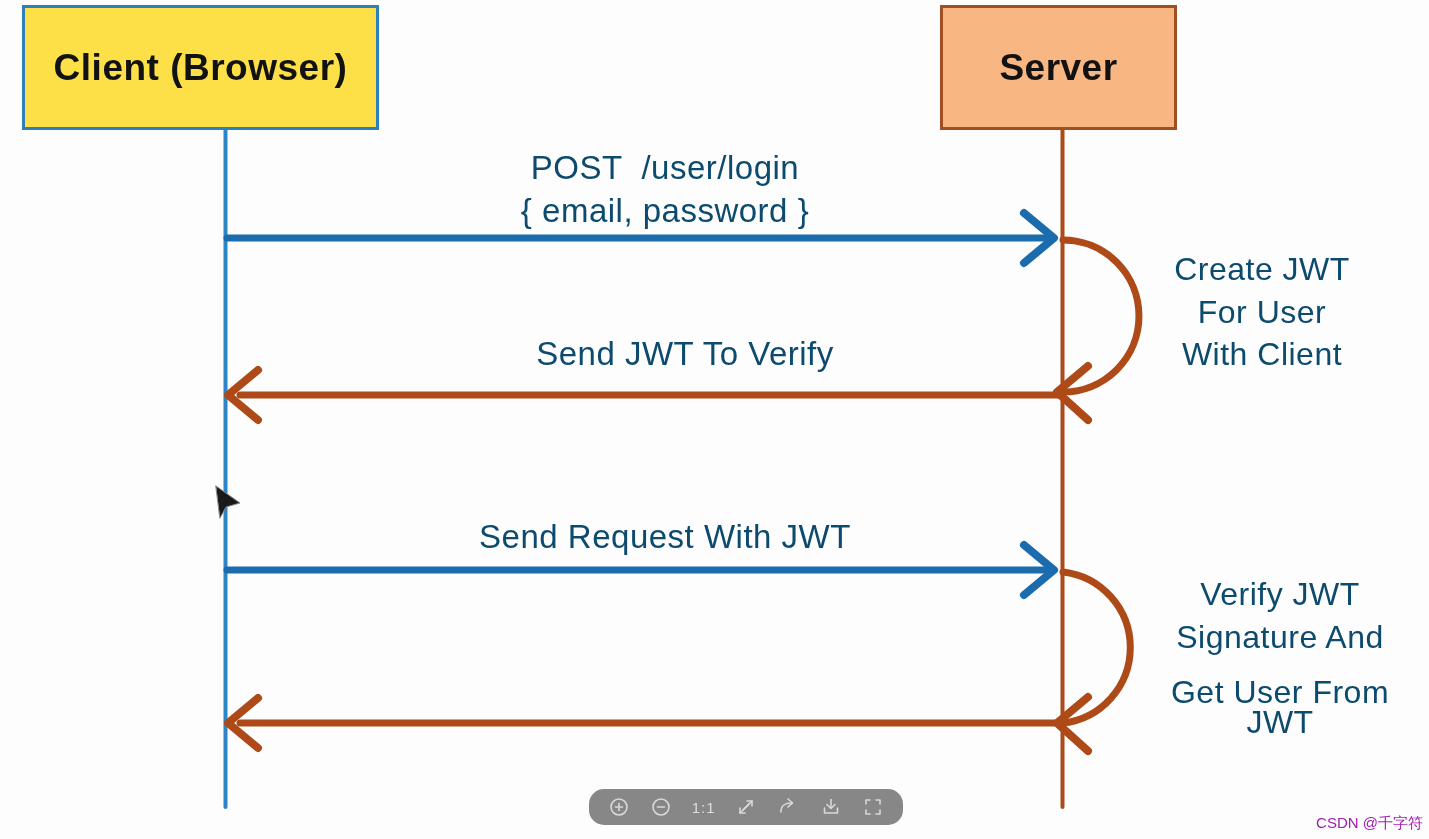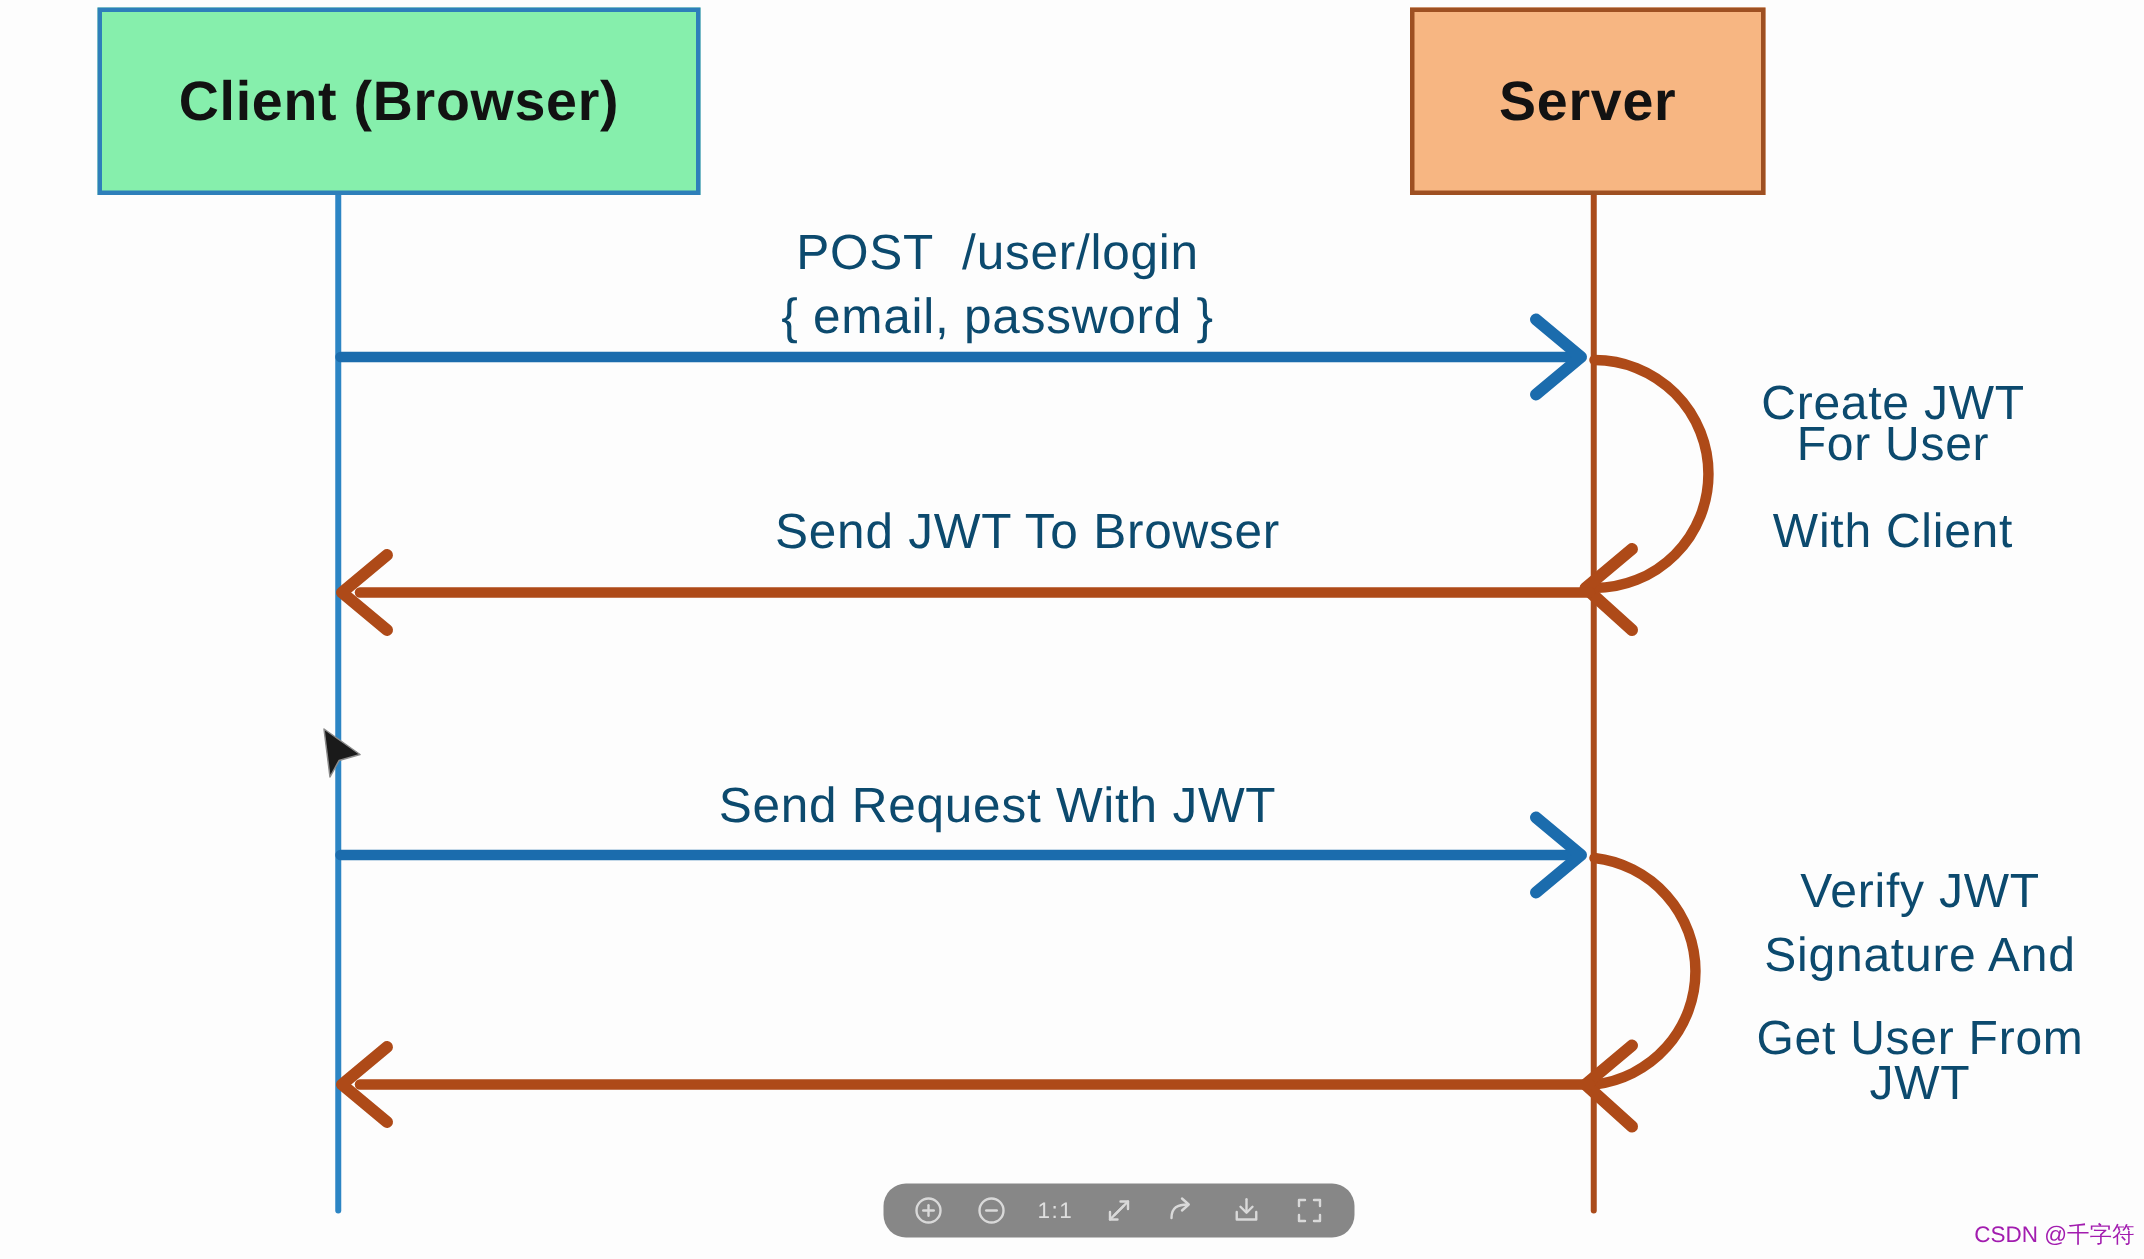--- a/index.html
+++ b/index.html
@@ -20,24 +20,23 @@
   .actor-box {
     position: absolute;
     display: flex; align-items: center; justify-content: center;
     box-sizing: border-box;
     font-weight: bold;
     font-size: 37px;
     color: #121212;
     letter-spacing: 0.5px;
   }
   .actor-client {
-    left: 22px; top: 5px; width: 402px; height: 125px;
-    background: #86efac;
+    left: 22px; top: 5px; width: 357px; height: 125px;
+    background: #fde047;
     border: 3px solid #2e7fba;
-    margin-left: 43px;
   }
   .actor-server {
     left: 940px; top: 5px; width: 237px; height: 125px;
     background: #f7b682;
     border: 3px solid #9e5022;
   }
   .msg-label, .loop-label {
     position: absolute;
     transform: translate(-50%, -50%);
     font-size: 33px;
@@ -108,25 +107,25 @@
 
   <div class="actor-box actor-client">
     <span>Client (Browser)</span>
   </div>
   <div class="actor-box actor-server">
     <span>Server</span>
   </div>
 
   <div class="msg-label" style="left:665px; top:168px;">POST  /user/login</div>
   <div class="msg-label" style="left:665px; top:211px;">{ email, password }</div>
-  <div class="msg-label" style="left:685px; top:354px;">Send JWT To Browser</div>
+  <div class="msg-label" style="left:685px; top:354px;">Send JWT To Verify</div>
   <div class="msg-label" style="left:665px; top:537px;">Send Request With JWT</div>
 
   <div class="loop-label" style="left:1262px; top:269px;">Create JWT</div>
-  <div class="loop-label" style="left:1262px; top:296px;">For User</div>
+  <div class="loop-label" style="left:1262px; top:312px;">For User</div>
   <div class="loop-label" style="left:1262px; top:354px;">With Client</div>
 
   <div class="loop-label" style="left:1280px; top:594px;">Verify JWT</div>
   <div class="loop-label" style="left:1280px; top:637px;">Signature And</div>
   <div class="loop-label" style="left:1280px; top:680px;margin-top:12px;">Get User From</div>
   <div class="loop-label" style="left:1280px; top:722px;">JWT</div>
 
   <div class="toolbar">
     <div class="tb-btn">
       <svg width="22" height="22" viewBox="0 0 22 22" fill="none" stroke="#d9d9d9" stroke-width="1.6" stroke-linecap="round">

